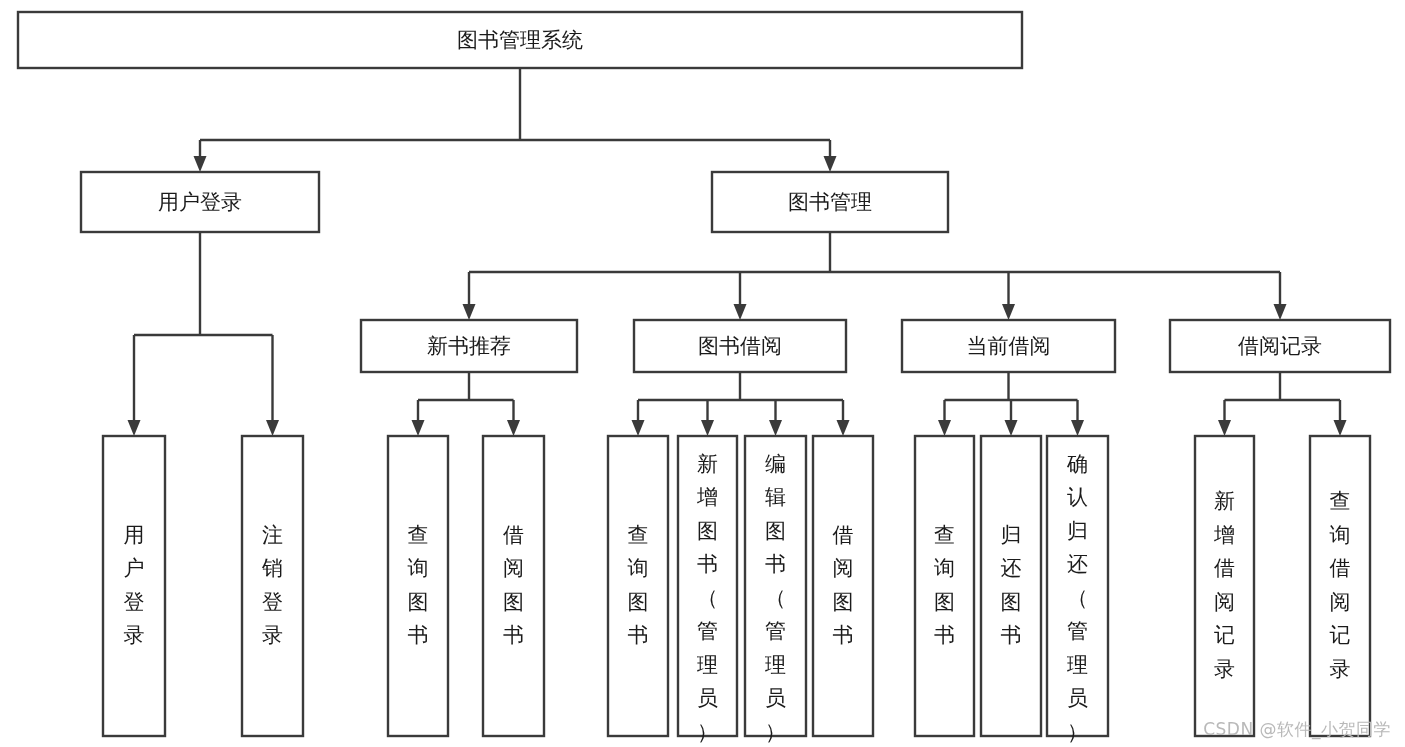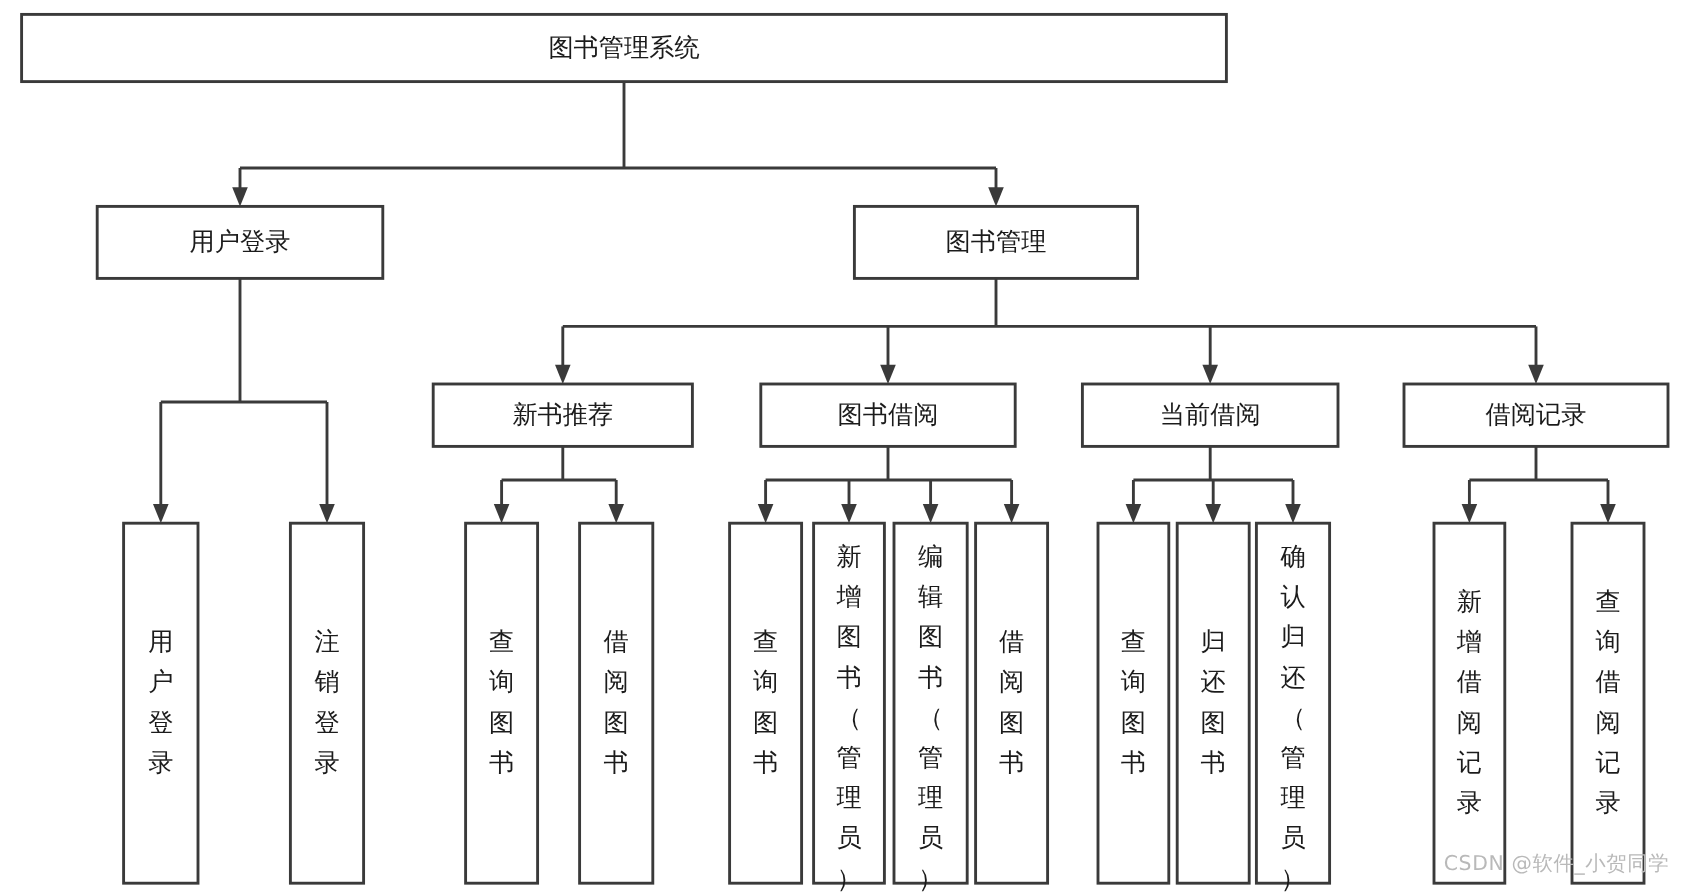--- a/index.html
+++ b/index.html
@@ -52,21 +52,21 @@
   .node-label-v-char {
     font-family: "DejaVu Sans", "Liberation Sans", sans-serif;
     font-size: 21px;
     fill: #1b1b1b;
     text-anchor: middle;
     dominant-baseline: middle;
   }
   .watermark {
     position: absolute;
     right: 14px;
-    bottom: 16px;
+    bottom: 6px;
     font-family: "DejaVu Sans", "Liberation Sans", sans-serif;
     font-size: 17px;
     color: #b9b9b9;
     letter-spacing: 0.5px;
     white-space: nowrap;
     user-select: none;
     pointer-events: none;
   }
 </style>
 </head>

